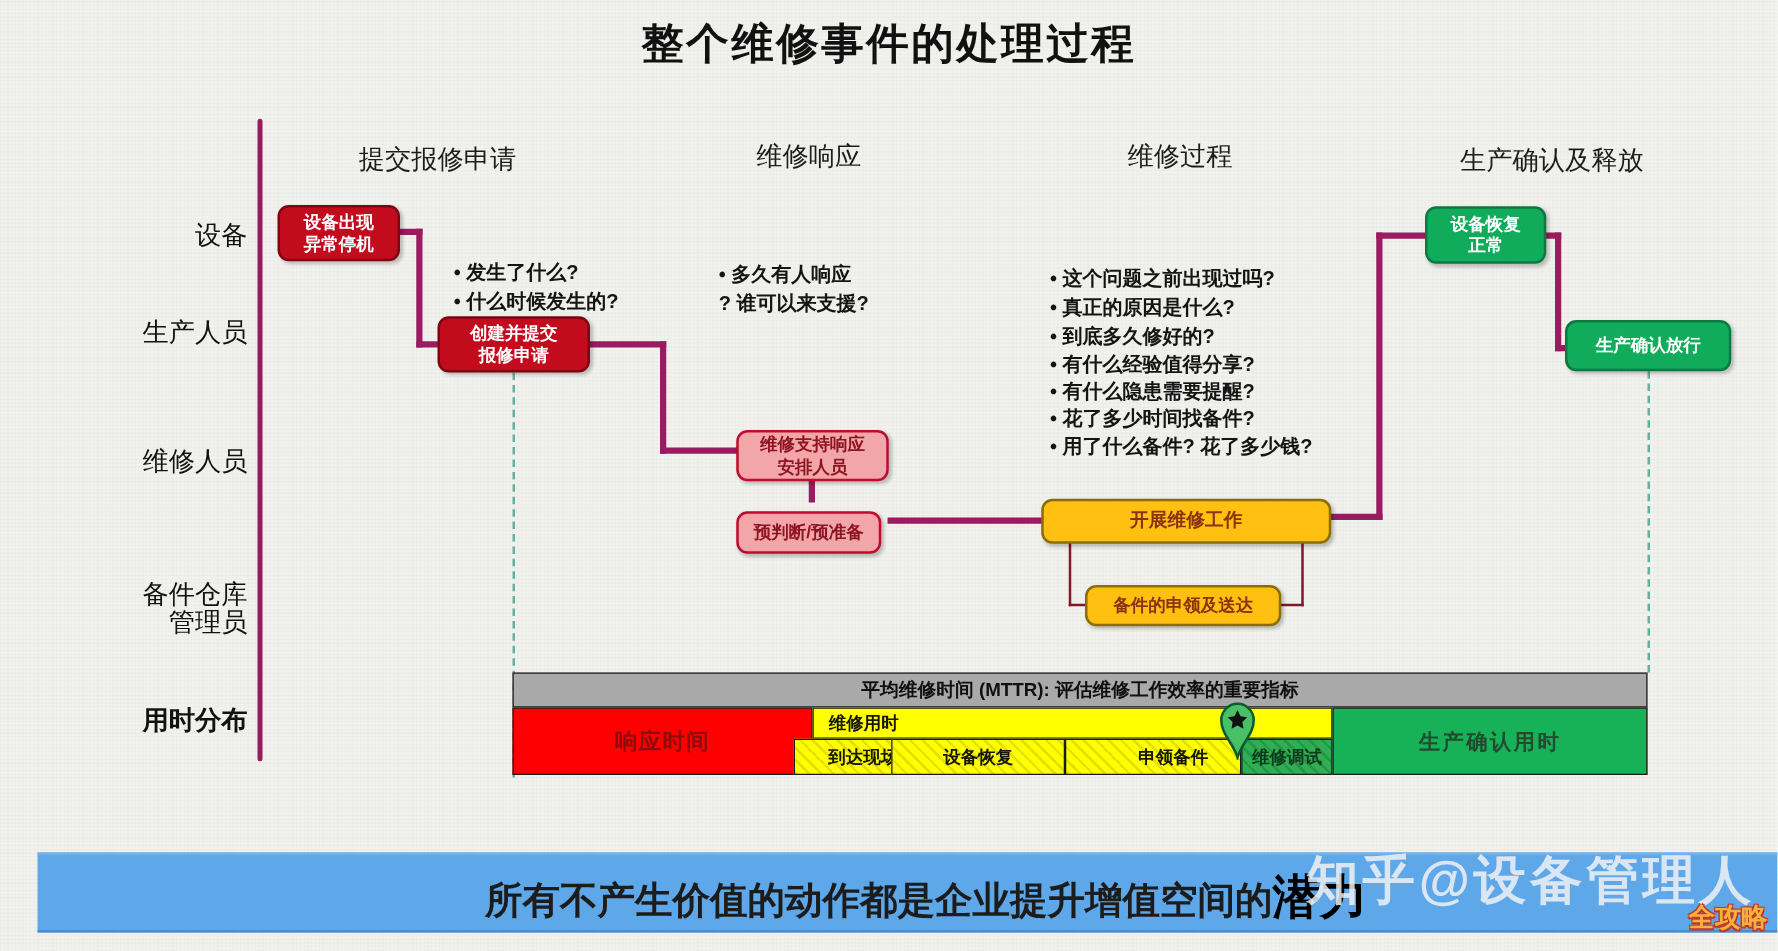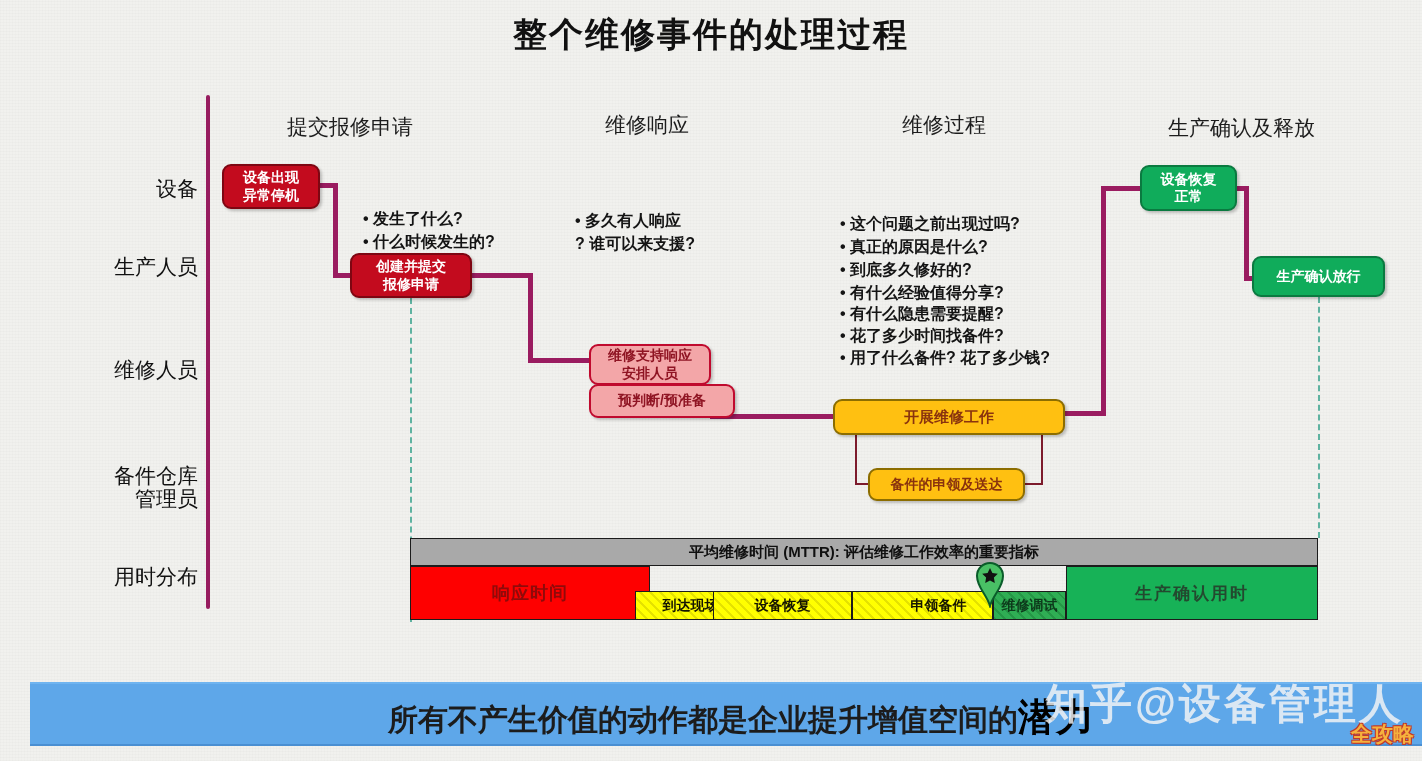--- a/index.html
+++ b/index.html
@@ -69,21 +69,21 @@
   <div class="abs phase" style="left:287px; top:113px;">提交报修申请</div>
   <div class="abs phase" style="left:605px; top:111px;">维修响应</div>
   <div class="abs phase" style="left:902px; top:111px;">维修过程</div>
   <div class="abs phase" style="left:1168px; top:114px;">生产确认及释放</div>
 
   <div class="abs role" style="left:78px; top:177px;">设备</div>
   <div class="abs role" style="left:78px; top:255px;">生产人员</div>
   <div class="abs role" style="left:78px; top:358px;">维修人员</div>
   <div class="abs role" style="left:78px; top:464px;">备件仓库
 管理员</div>
-  <div class="abs role" style="left:78px; top:565px;">用时分布</div>
+  <div class="abs role" style="left:78px; top:565px;font-weight:bold;">用时分布</div>
 
   <div class="abs conn" style="left:318px; top:183px; width:20px; height:5px;"></div>
   <div class="abs conn" style="left:333px; top:183px; width:5px; height:95px;"></div>
   <div class="abs conn" style="left:333px; top:273px; width:19px; height:5px;"></div>
   <div class="abs conn" style="left:471px; top:273px; width:62px; height:5px;"></div>
   <div class="abs conn" style="left:528px; top:273px; width:5px; height:90px;"></div>
   <div class="abs conn" style="left:528px; top:358px; width:63px; height:5px;"></div>
   <div class="abs conn" style="left:647px; top:384px; width:5px; height:18px;"></div>
   <div class="abs conn" style="left:710px; top:414px; width:124px; height:5px;"></div>
   <div class="abs conn" style="left:1064px; top:411px; width:42px; height:5px;"></div>
@@ -100,21 +100,21 @@
 
   <div class="abs dash" style="left:410px; top:298px; height:324px;"></div>
   <div class="abs dash" style="left:1318px; top:297px; height:241px;"></div>
 
   <div class="abs node red" style="left:222px; top:164px; width:98px; height:45px;">设备出现
 异常停机</div>
   <div class="abs node red" style="left:350px; top:253px; width:122px; height:45px;text-align:center;">创建并提交
 报修申请</div>
   <div class="abs node pink" style="left:589px; top:344px; width:122px; height:41px;">维修支持响应
 安排人员</div>
-  <div class="abs node pink" style="left:589px; top:384px; width:146px; height:34px;">预判断/预准备</div>
+  <div class="abs node pink" style="left:589px; top:409px; width:116px; height:34px;">预判断/预准备</div>
   <div class="abs node orange" style="left:833px; top:399px; width:232px; height:36px;">开展维修工作</div>
   <div class="abs node orange" style="left:868px; top:468px; width:157px; height:33px; font-size:14px;">备件的申领及送达</div>
   <div class="abs node green" style="left:1140px; top:165px; width:97px; height:46px;">设备恢复
 正常</div>
   <div class="abs node green" style="left:1252px; top:256px; width:133px; height:41px;">生产确认放行</div>
 
   <div class="abs notes" style="left:363px; top:207px;">
     <div>• 发生了什么?</div>
     <div>• 什么时候发生的?</div>
   </div>
@@ -130,20 +130,21 @@
   </div>
   <div class="abs notes" style="left:840px; top:303px; line-height:22px;">
     <div>• 有什么隐患需要提醒?</div>
     <div>• 花了多少时间找备件?</div>
     <div>• 用了什么备件? 花了多少钱?</div>
   </div>
 
   <div class="abs timeline">
     <div class="tl-cell tl-red">响应时间</div>
     <div class="tl-cell tl-header">平均维修时间 (MTTR): 评估维修工作效率的重要指标</div>
+    <div class="tl-cell tl-repair">维修用时</div>
     <div class="tl-cell tl-sub" style="left:225px; width:86px;padding-left:25px;">到达现场</div>
     <div class="tl-cell tl-sub" style="left:303px; width:139px;">设备恢复</div>
     <div class="tl-cell tl-sub" style="left:442px; width:141px;padding-left:32px;">申领备件</div>
     <div class="tl-cell tl-sub greenish" style="left:583px; width:73px;">维修调试</div>
     <div class="tl-cell tl-green">生产确认用时</div>
   </div>
 
   <svg class="abs" style="left:972px; top:560px;" width="36" height="48" viewBox="0 0 36 48">
     <path d="M18 46 C14.5 34 5 27.5 5 16 A13 13 0 1 1 31 16 C31 27.5 21.5 34 18 46 Z" fill="#49c065" stroke="#0a5c2a" stroke-width="2"></path>
     <path d="M18 8 l2.4 4.9 5.4 .8 -3.9 3.8 .9 5.4 -4.8 -2.5 -4.8 2.5 .9 -5.4 -3.9 -3.8 5.4 -.8 Z" fill="#111"></path>

